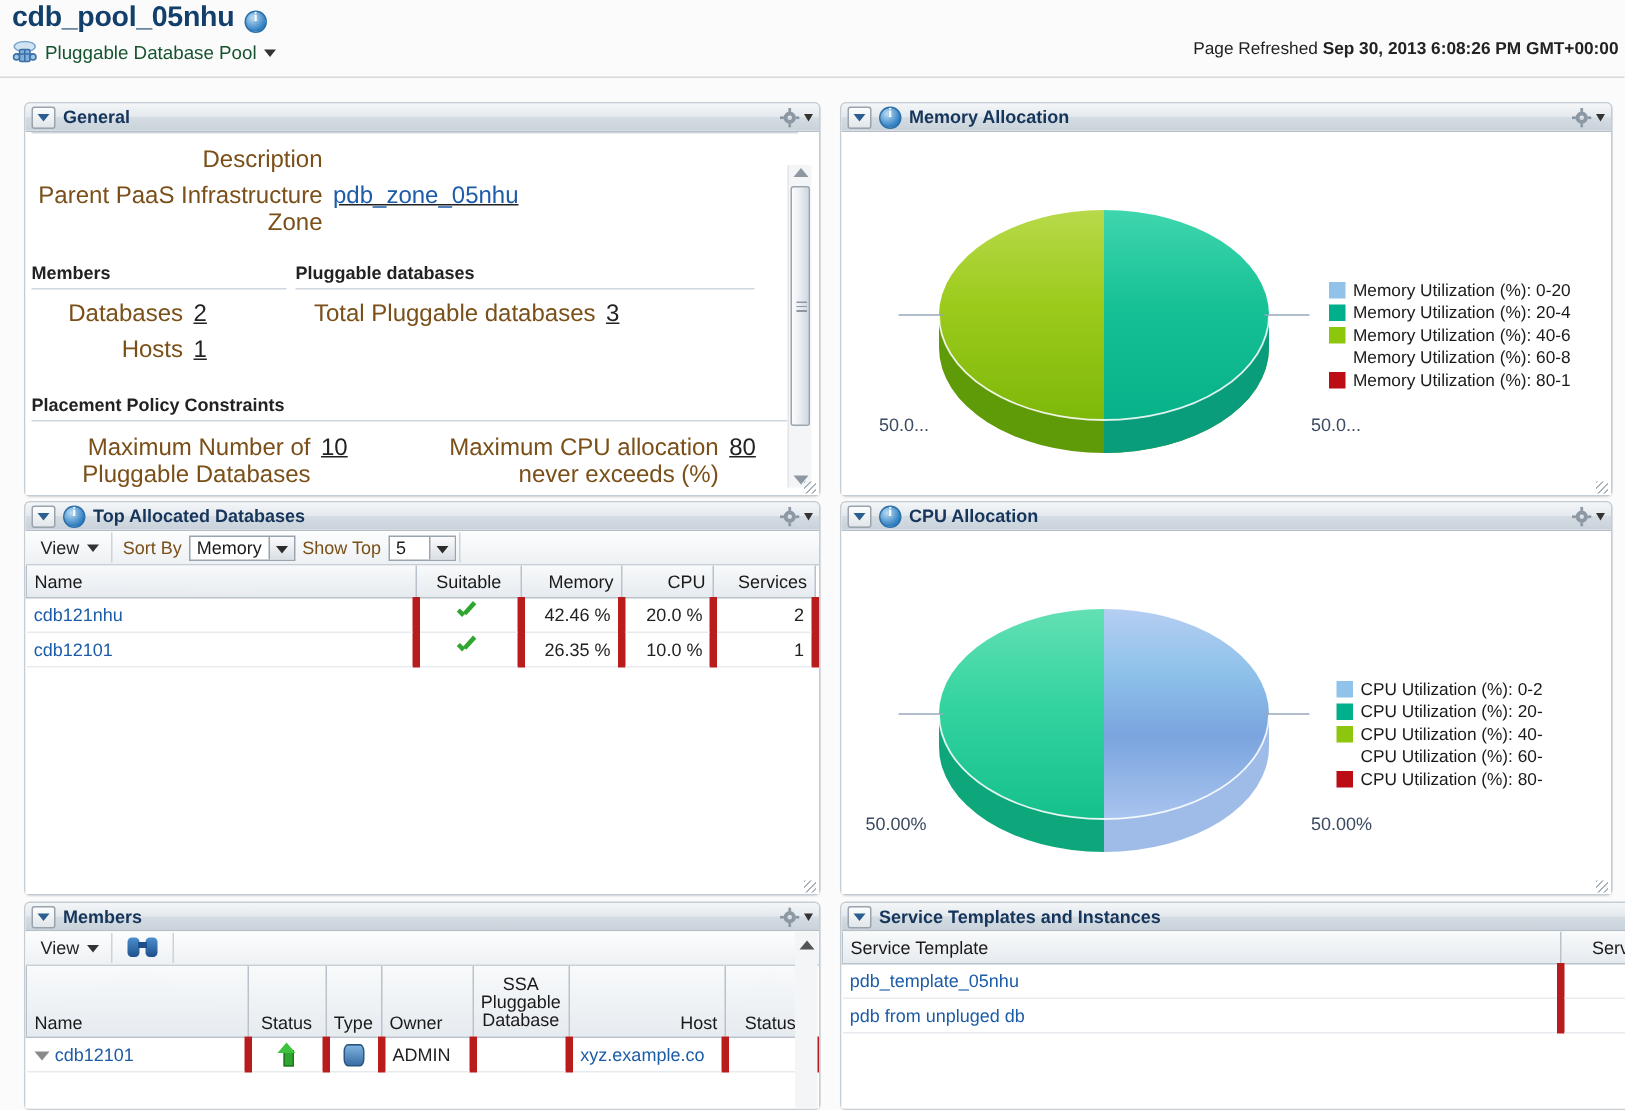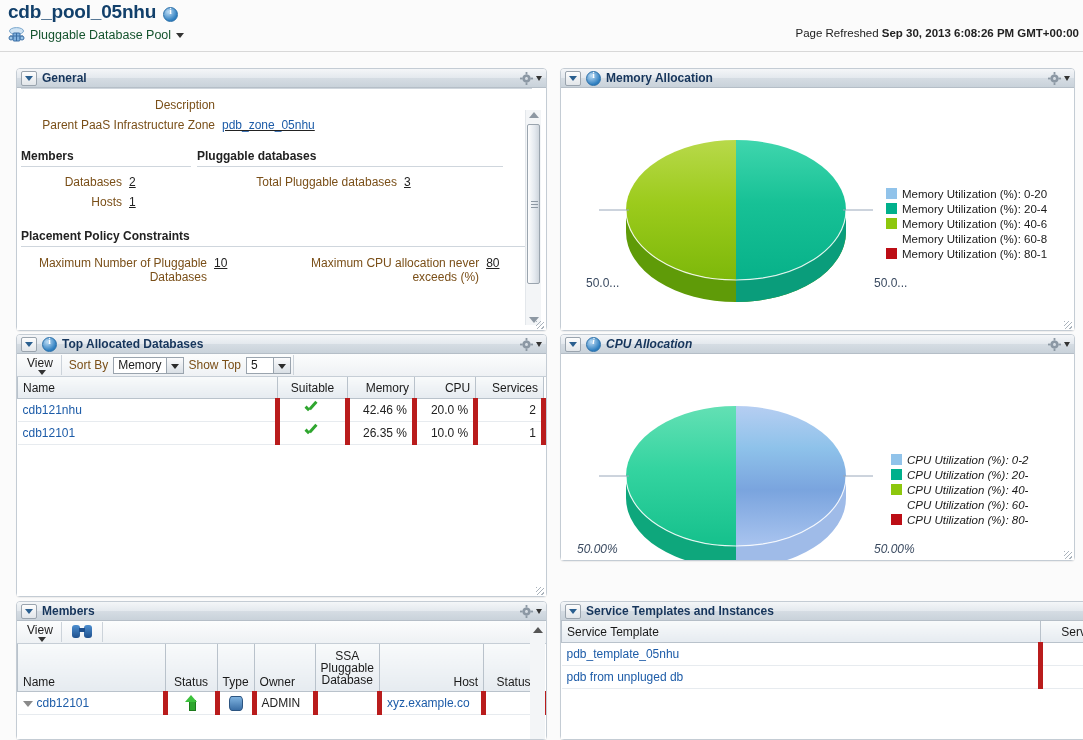--- a/index.html
+++ b/index.html
@@ -44,21 +44,21 @@
   .gear-caret{position:absolute;right:4px;top:7px;width:0;height:0;
     border-left:3.5px solid transparent;border-right:3.5px solid transparent;border-top:5px solid #333;}
   .panel-body{position:absolute;left:0;right:0;top:19px;bottom:0;overflow:hidden;background:#fff;}
 
   
   #general{left:16px;top:68px;width:531px;height:263px;}
   .sec-title{font-size:12px;font-weight:bold;color:#222;padding:7px 0 3px 4px;}
   .sec-rule{height:1px;background:#cfd6dd;margin:0 14px 0 4px;}
   .kv-col{display:table;}
   .kv-row{display:table-row;}
-  .kv-label,.kv-val{display:table-cell;font-size:12px;padding:3px 0;vertical-align:top;}
+  .kv-label,.kv-val{display:table-cell;font-size:16px;padding:3px 0;vertical-align:top;}
   .kv-label{color:#7a4f18;text-align:right;padding-right:7px;}
   .kv-val{color:#222;text-decoration:underline;}
   .kv-val a{color:#1d5ca8;text-decoration:none;}
   #gen-scroll{position:absolute;right:5px;top:22px;width:15px;bottom:5px;
     background:#f3f5f7;border-left:1px solid #e3e7eb;}
   .sb-arrow-up,.sb-arrow-dn{position:absolute;left:3px;width:0;height:0;
     border-left:5px solid transparent;border-right:5px solid transparent;}
   .sb-arrow-up{top:2px;border-bottom:6px solid #8d98a3;}
   .sb-arrow-dn{bottom:2px;border-top:6px solid #8d98a3;}
   .sb-thumb{position:absolute;left:1px;top:14px;width:13px;height:160px;
@@ -79,39 +79,39 @@
   .check{display:inline-block;width:14px;height:12px;position:relative;}
   .check::before{content:"";position:absolute;left:0;top:4px;width:5px;height:2.5px;
     background:#2fa62f;transform:rotate(45deg);}
   .check::after{content:"";position:absolute;left:3px;top:1px;width:10px;height:2.8px;
     background:#2fa62f;transform:rotate(-48deg);}
 
   
   .toolbar{height:23px;display:flex;align-items:center;
     background:linear-gradient(to bottom,#fcfdfd,#eef1f4);
     border-bottom:1px solid #c6ced6;padding-left:4px;box-sizing:border-box;}
-  .tb-btn{font-size:12px;color:#222;padding:2px 6px;display:flex;align-items:center;flex-direction:column;}
+  .tb-btn{font-size:12px;color:#222;padding:2px 6px;display:flex;align-items:center;}
   .tb-sep{width:1px;height:20px;background:#ccd3da;margin:0 2px;}
   .tb-label{font-size:12px;color:#7a4f18;margin:0 5px;}
   .sel{display:inline-flex;align-items:center;border:1px solid #9aa4ae;background:#fff;height:17px;
     font-size:12px;color:#1a1a1a;padding-left:4px;box-sizing:border-box;}
   .sel .txt{padding-right:4px;white-space:nowrap;}
   .sel .btn{width:16px;height:15px;border-left:1px solid #9aa4ae;
     background:linear-gradient(to bottom,#fbfbfc,#d9dfe5);position:relative;}
   .sel .btn::after{content:"";position:absolute;left:4px;top:6px;width:0;height:0;
     border-left:4px solid transparent;border-right:4px solid transparent;border-top:5px solid #2b2b2b;}
   .binoc{width:20px;height:14px;position:relative;margin:0 8px;}
   .binoc i{position:absolute;top:0;width:8px;height:13px;border-radius:3px;
     background:linear-gradient(to bottom,#4d8fd0,#1e4f8c);}
   .binoc i.l{left:0;} .binoc i.r{right:0;}
   .binoc b{position:absolute;left:7px;top:3px;width:6px;height:4px;background:#1e4f8c;}
 
   
   #memory{left:560px;top:68px;width:515px;height:263px;}
-  #cpu{left:560px;top:334px;width:515px;height:227px;font-style:italic;}
+  #cpu{left:560px;top:334px;width:515px;height:263px;}
   .chart-area{position:absolute;left:0;top:0;right:0;bottom:0;}
   .legend{position:absolute;font-size:11.5px;color:#1a1a1a;white-space:nowrap;}
   .legend div{display:flex;align-items:center;height:15px;}
   .sw{width:11px;height:11px;margin-right:5px;flex:none;}
   .pie-label{position:absolute;font-size:12px;color:#3a4a60;}
 
   #top-alloc{left:16px;top:334px;width:531px;height:263px;}
   #members{left:16px;top:601px;width:531px;height:139px;}
   #svc{left:560px;top:601px;width:605px;height:139px;}
 

